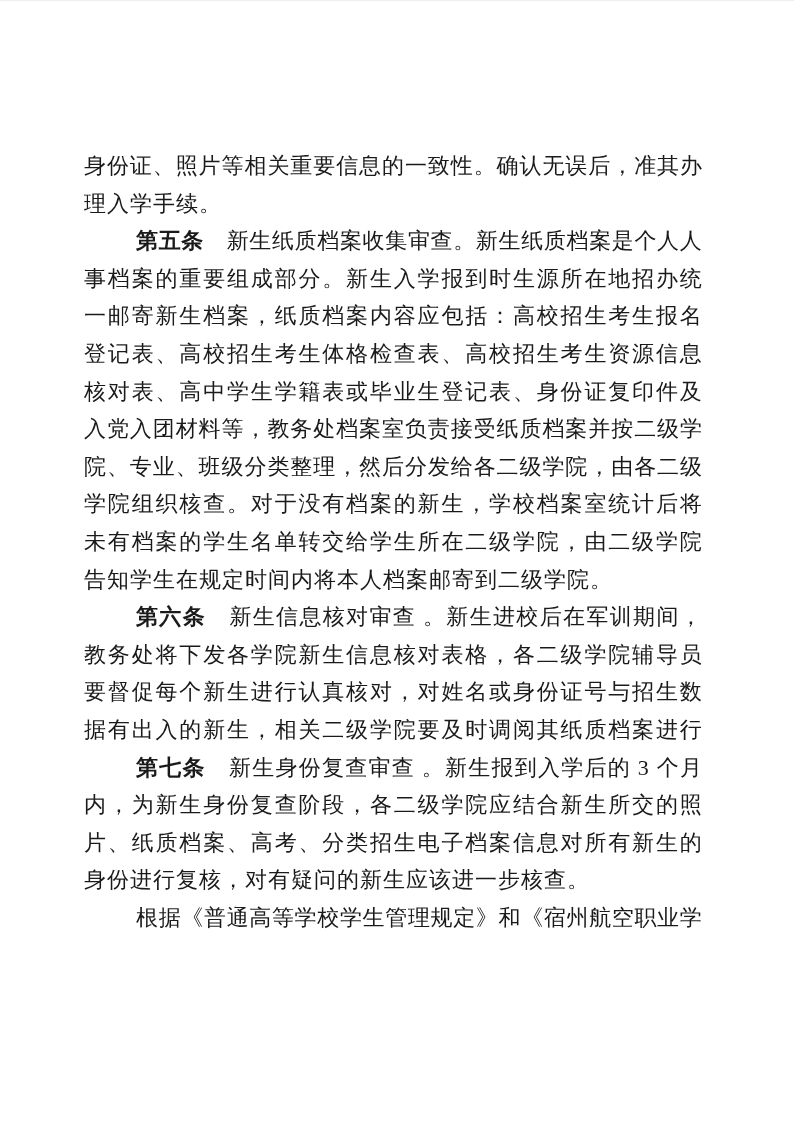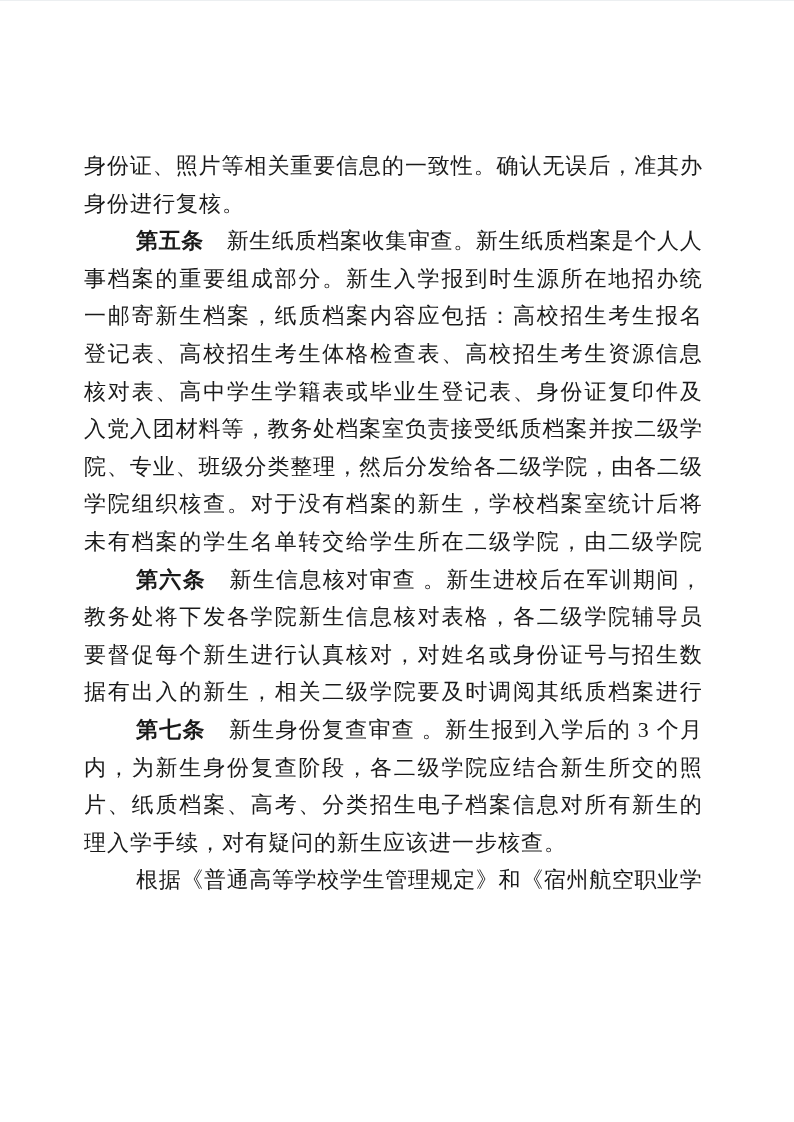--- a/index.html
+++ b/index.html
@@ -36,32 +36,33 @@
   .line:not(.just) { letter-spacing: 1px; }
   .b { font-weight: 700; }
 </style>
 </head>
 <body>
 
 <div class="page-edge"></div>
 
 <div class="doc-body">
     <div class="line just"><span>身</span><span>份</span><span>证</span><span>、</span><span>照</span><span>片</span><span>等</span><span>相</span><span>关</span><span>重</span><span>要</span><span>信</span><span>息</span><span>的</span><span>一</span><span>致</span><span>性</span><span>。</span><span>确</span><span>认</span><span>无</span><span>误</span><span>后</span><span>，</span><span>准</span><span>其</span><span>办</span></div>
-    <div class="line"><span>身份进行复核。</span></div>
+    <div class="line"><span>理入学手续。</span></div>
     <div class="line just ind"><span class="b">第</span><span class="b">五</span><span class="b">条</span><span>　</span><span>新</span><span>生</span><span>纸</span><span>质</span><span>档</span><span>案</span><span>收</span><span>集</span><span>审</span><span>查</span><span>。</span><span>新</span><span>生</span><span>纸</span><span>质</span><span>档</span><span>案</span><span>是</span><span>个</span><span>人</span><span>人</span></div>
     <div class="line just"><span>事</span><span>档</span><span>案</span><span>的</span><span>重</span><span>要</span><span>组</span><span>成</span><span>部</span><span>分</span><span>。</span><span>新</span><span>生</span><span>入</span><span>学</span><span>报</span><span>到</span><span>时</span><span>生</span><span>源</span><span>所</span><span>在</span><span>地</span><span>招</span><span>办</span><span>统</span></div>
     <div class="line just"><span>一</span><span>邮</span><span>寄</span><span>新</span><span>生</span><span>档</span><span>案</span><span>，</span><span>纸</span><span>质</span><span>档</span><span>案</span><span>内</span><span>容</span><span>应</span><span>包</span><span>括</span><span>：</span><span>高</span><span>校</span><span>招</span><span>生</span><span>考</span><span>生</span><span>报</span><span>名</span></div>
     <div class="line just"><span>登</span><span>记</span><span>表</span><span>、</span><span>高</span><span>校</span><span>招</span><span>生</span><span>考</span><span>生</span><span>体</span><span>格</span><span>检</span><span>查</span><span>表</span><span>、</span><span>高</span><span>校</span><span>招</span><span>生</span><span>考</span><span>生</span><span>资</span><span>源</span><span>信</span><span>息</span></div>
     <div class="line just"><span>核</span><span>对</span><span>表</span><span>、</span><span>高</span><span>中</span><span>学</span><span>生</span><span>学</span><span>籍</span><span>表</span><span>或</span><span>毕</span><span>业</span><span>生</span><span>登</span><span>记</span><span>表</span><span>、</span><span>身</span><span>份</span><span>证</span><span>复</span><span>印</span><span>件</span><span>及</span></div>
     <div class="line just"><span>入</span><span>党</span><span>入</span><span>团</span><span>材</span><span>料</span><span>等</span><span>，</span><span>教</span><span>务</span><span>处</span><span>档</span><span>案</span><span>室</span><span>负</span><span>责</span><span>接</span><span>受</span><span>纸</span><span>质</span><span>档</span><span>案</span><span>并</span><span>按</span><span>二</span><span>级</span><span>学</span></div>
     <div class="line just"><span>院</span><span>、</span><span>专</span><span>业</span><span>、</span><span>班</span><span>级</span><span>分</span><span>类</span><span>整</span><span>理</span><span>，</span><span>然</span><span>后</span><span>分</span><span>发</span><span>给</span><span>各</span><span>二</span><span>级</span><span>学</span><span>院</span><span>，</span><span>由</span><span>各</span><span>二</span><span>级</span></div>
     <div class="line just"><span>学</span><span>院</span><span>组</span><span>织</span><span>核</span><span>查</span><span>。</span><span>对</span><span>于</span><span>没</span><span>有</span><span>档</span><span>案</span><span>的</span><span>新</span><span>生</span><span>，</span><span>学</span><span>校</span><span>档</span><span>案</span><span>室</span><span>统</span><span>计</span><span>后</span><span>将</span></div>
     <div class="line just"><span>未</span><span>有</span><span>档</span><span>案</span><span>的</span><span>学</span><span>生</span><span>名</span><span>单</span><span>转</span><span>交</span><span>给</span><span>学</span><span>生</span><span>所</span><span>在</span><span>二</span><span>级</span><span>学</span><span>院</span><span>，</span><span>由</span><span>二</span><span>级</span><span>学</span><span>院</span></div>
+    <div class="line"><span>告知学生在规定时间内将本人档案邮寄到二级学院。</span></div>
     <div class="line just ind"><span class="b">第</span><span class="b">六</span><span class="b">条</span><span>　</span><span>新</span><span>生</span><span>信</span><span>息</span><span>核</span><span>对</span><span>审</span><span>查</span><span>&nbsp;</span><span>。</span><span>新</span><span>生</span><span>进</span><span>校</span><span>后</span><span>在</span><span>军</span><span>训</span><span>期</span><span>间</span><span>，</span></div>
     <div class="line just"><span>教</span><span>务</span><span>处</span><span>将</span><span>下</span><span>发</span><span>各</span><span>学</span><span>院</span><span>新</span><span>生</span><span>信</span><span>息</span><span>核</span><span>对</span><span>表</span><span>格</span><span>，</span><span>各</span><span>二</span><span>级</span><span>学</span><span>院</span><span>辅</span><span>导</span><span>员</span></div>
     <div class="line just"><span>要</span><span>督</span><span>促</span><span>每</span><span>个</span><span>新</span><span>生</span><span>进</span><span>行</span><span>认</span><span>真</span><span>核</span><span>对</span><span>，</span><span>对</span><span>姓</span><span>名</span><span>或</span><span>身</span><span>份</span><span>证</span><span>号</span><span>与</span><span>招</span><span>生</span><span>数</span></div>
     <div class="line just"><span>据</span><span>有</span><span>出</span><span>入</span><span>的</span><span>新</span><span>生</span><span>，</span><span>相</span><span>关</span><span>二</span><span>级</span><span>学</span><span>院</span><span>要</span><span>及</span><span>时</span><span>调</span><span>阅</span><span>其</span><span>纸</span><span>质</span><span>档</span><span>案</span><span>进</span><span>行</span></div>
     <div class="line just ind"><span class="b">第</span><span class="b">七</span><span class="b">条</span><span>　</span><span>新</span><span>生</span><span>身</span><span>份</span><span>复</span><span>查</span><span>审</span><span>查</span><span>&nbsp;</span><span>。</span><span>新</span><span>生</span><span>报</span><span>到</span><span>入</span><span>学</span><span>后</span><span>的</span><span>&nbsp;</span><span>3</span><span>&nbsp;</span><span>个</span><span>月</span></div>
     <div class="line just"><span>内</span><span>，</span><span>为</span><span>新</span><span>生</span><span>身</span><span>份</span><span>复</span><span>查</span><span>阶</span><span>段</span><span>，</span><span>各</span><span>二</span><span>级</span><span>学</span><span>院</span><span>应</span><span>结</span><span>合</span><span>新</span><span>生</span><span>所</span><span>交</span><span>的</span><span>照</span></div>
     <div class="line just"><span>片</span><span>、</span><span>纸</span><span>质</span><span>档</span><span>案</span><span>、</span><span>高</span><span>考</span><span>、</span><span>分</span><span>类</span><span>招</span><span>生</span><span>电</span><span>子</span><span>档</span><span>案</span><span>信</span><span>息</span><span>对</span><span>所</span><span>有</span><span>新</span><span>生</span><span>的</span></div>
-    <div class="line"><span>理入学手续，对有疑问的新生应该进一步核查。</span></div>
+    <div class="line"><span>身份进行复核，对有疑问的新生应该进一步核查。</span></div>
     <div class="line just ind"><span>根</span><span>据</span><span>《</span><span>普</span><span>通</span><span>高</span><span>等</span><span>学</span><span>校</span><span>学</span><span>生</span><span>管</span><span>理</span><span>规</span><span>定</span><span>》</span><span>和</span><span>《</span><span>宿</span><span>州</span><span>航</span><span>空</span><span>职</span><span>业</span><span>学</span></div>
   </div>
 
 </body></html>

